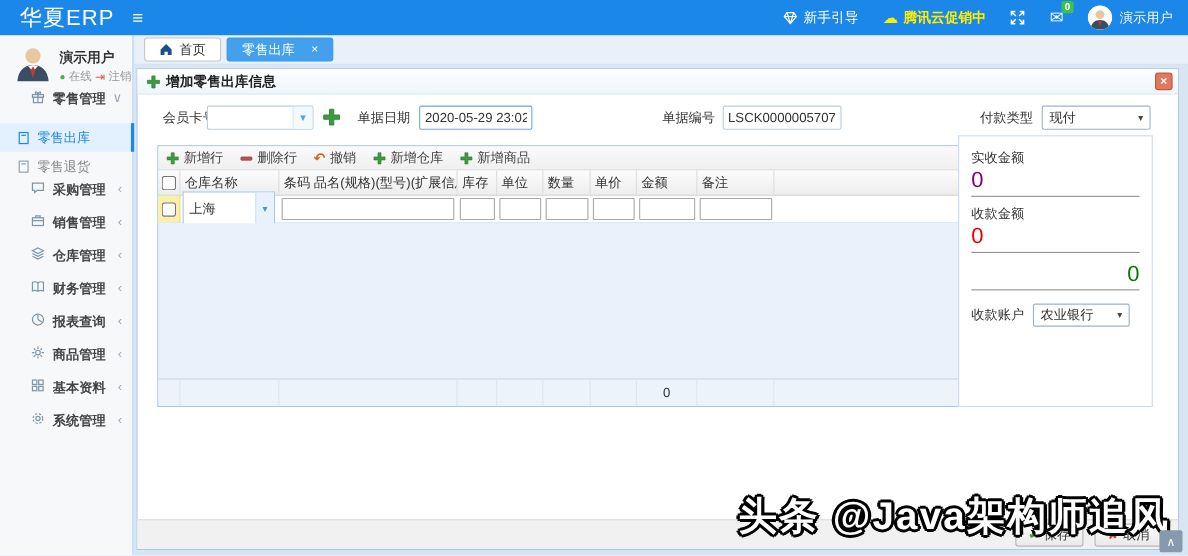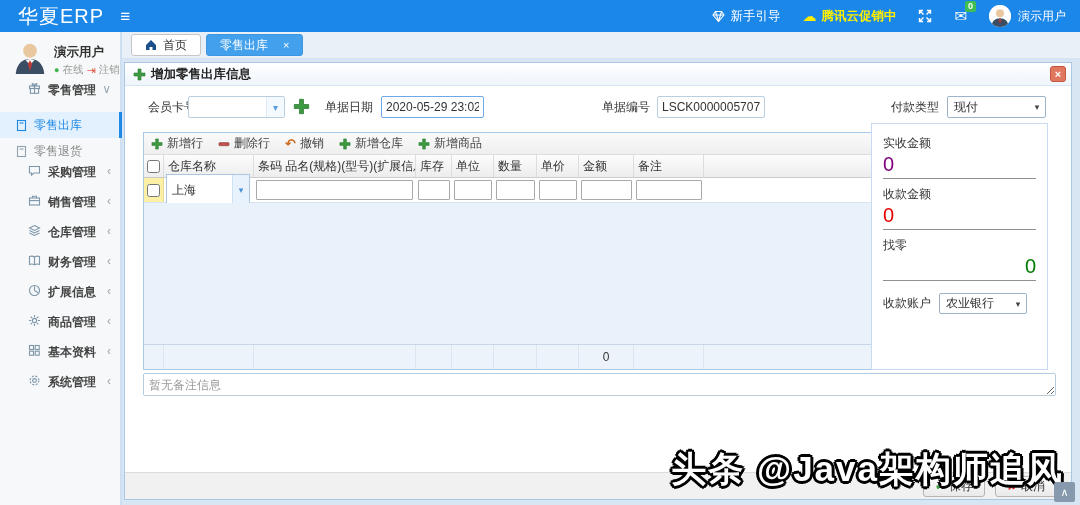--- a/index.html
+++ b/index.html
@@ -256,21 +256,21 @@
           <line x1="6.5" y1="3" x2="6.5" y2="10.8"></line>
         </svg>
       <span>财务管理</span>
       <span class="chev">‹</span>
     </div>
     <div class="m-item">
       <svg class="mi" width="13" height="13" viewBox="0 0 13 13" fill="none" stroke="#7d96a8" stroke-width="1.1">
           <circle cx="6.5" cy="6.5" r="5"></circle>
           <path d="M6.5 6.5V2.2M6.5 6.5l3.6 2.2"></path>
         </svg>
-      <span>扩展信息</span>
+      <span>报表查询</span>
       <span class="chev">‹</span>
     </div>
     <div class="m-item">
       <svg class="mi" width="13" height="13" viewBox="0 0 13 13" fill="none" stroke="#7d96a8" stroke-width="1.1">
           <circle cx="6.5" cy="6.5" r="2.1"></circle>
           <path d="M6.5 1v2.2M6.5 9.8V12M1 6.5h2.2M9.8 6.5H12M2.7 2.7l1.5 1.5M8.8 8.8l1.5 1.5M10.3 2.7L8.8 4.2M4.2 8.8l-1.5 1.5"></path>
         </svg>
       <span>商品管理</span>
       <span class="chev">‹</span>
     </div>
@@ -433,32 +433,30 @@
         <div class="fc" style="width:70px"></div>
         <div class="fc" style="flex:1;border-right:none"></div>
       </div>
     </div>
 
     <div class="summary">
       <div class="s-lbl">实收金额</div>
       <div class="s-val v-paid">0</div>
       <div class="s-lbl">收款金额</div>
       <div class="s-val v-recv">0</div>
-      <div class="s-lbl">找零</div>
       <div class="s-val v-chg">0</div>
       <div class="s-account">
         <span>收款账户</span>
         <div class="sel">
           <span class="sval">农业银行</span>
           <span class="sarr">▾</span>
         </div>
       </div>
     </div>
 
-    <textarea class="remark" placeholder="暂无备注信息" style=""></textarea>
 
     <div class="p-foot">
       <div class="fbtn">
         <span class="ck">✔</span>
         <span>保存</span>
       </div>
       <div class="fbtn">
         <span class="cx">✘</span>
         <span>取消</span>
       </div>

